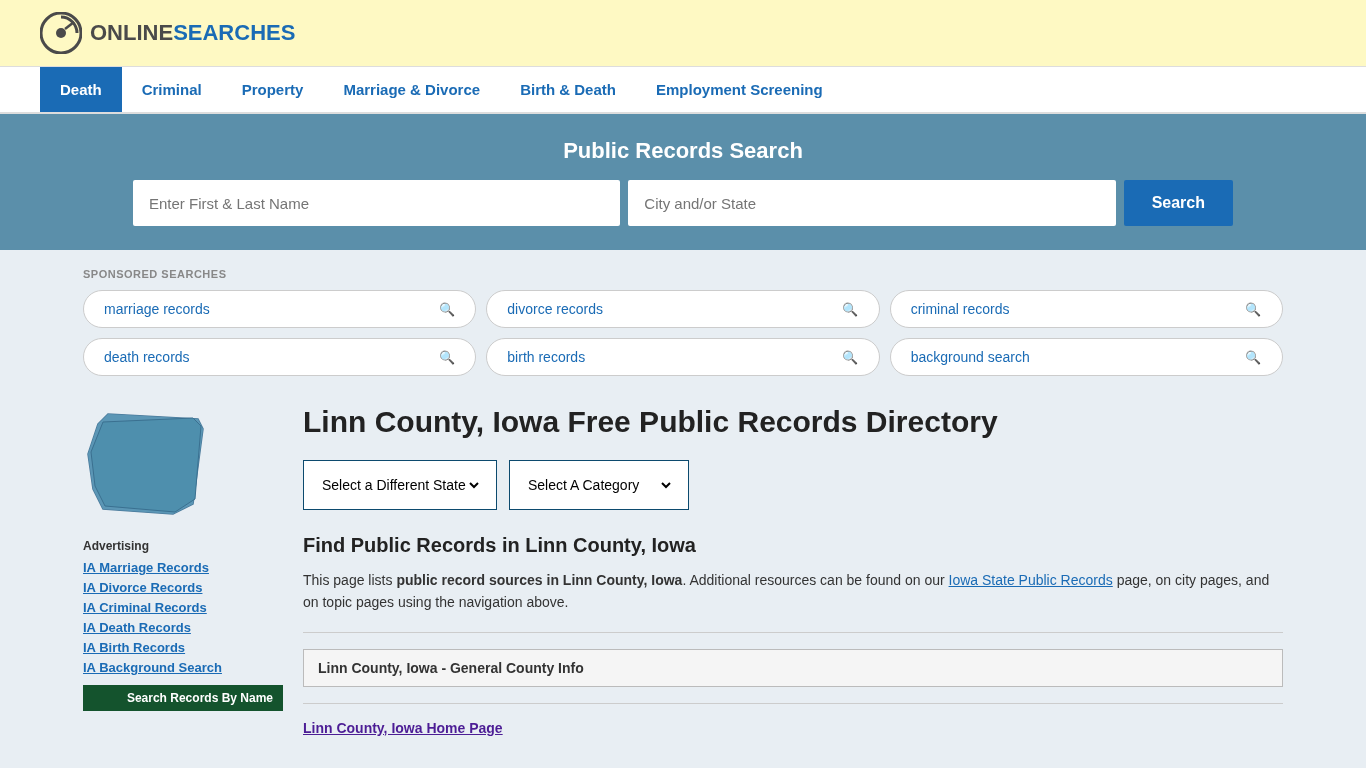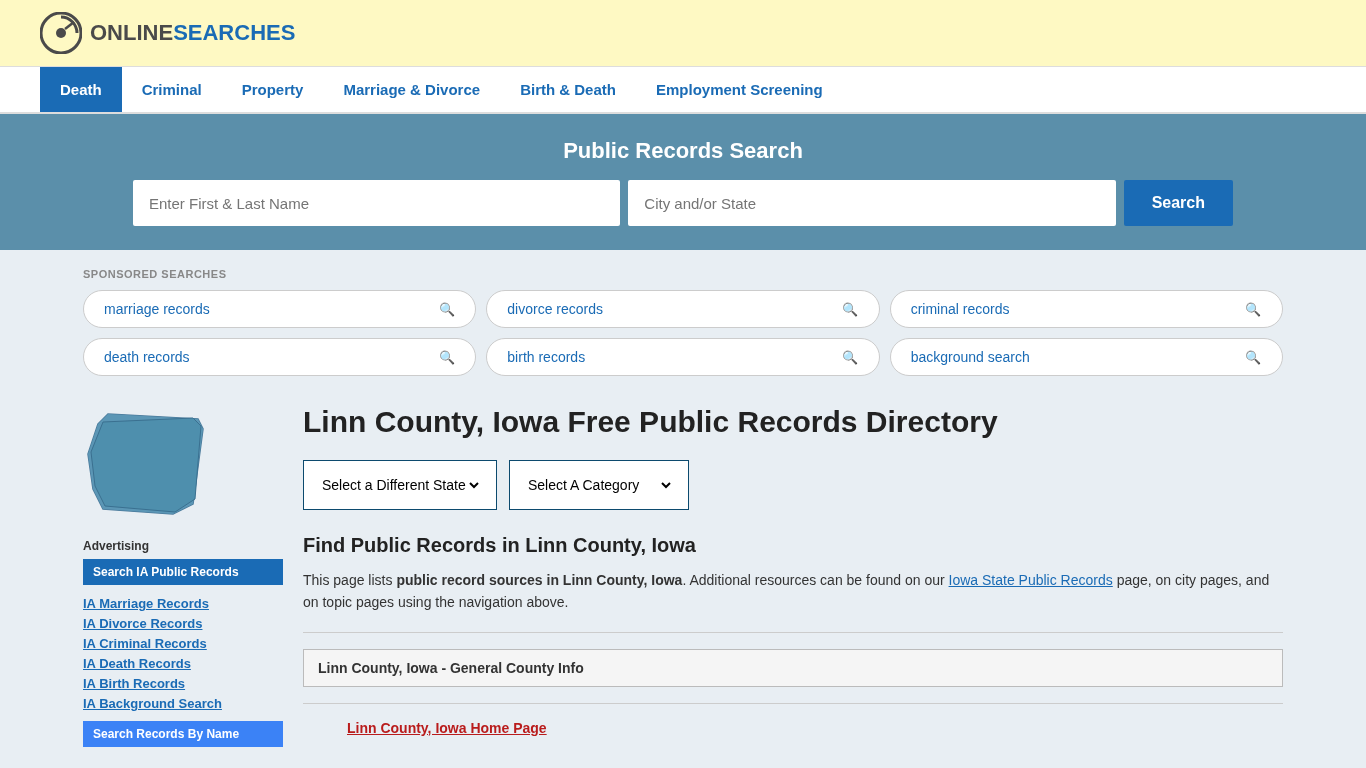--- a/index.html
+++ b/index.html
@@ -37,41 +37,41 @@
     .content-area { display: flex; gap: 20px; padding: 20px 0; }
 
     
     .sidebar { width: 200px; flex-shrink: 0; }
     .state-map { width: 130px; height: 120px; margin-bottom: 12px; }
     .sidebar-ad-label { font-size: 12px; font-weight: 700; color: #333; margin-bottom: 6px; }
     .sidebar-btn { background: #1a6bb5; color: #fff; padding: 6px 10px; font-size: 12px; font-weight: 700; margin-bottom: 10px; display: block; cursor: pointer; }
     .sidebar-links { list-style: none; }
     .sidebar-links li { margin-bottom: 4px; }
     .sidebar-links a { color: #1a6bb5; text-decoration: underline; font-size: 13px; font-weight: 700; cursor: pointer; }
-    .sidebar-btn2 { background: #3b82f6; color: #fff; padding: 6px 10px; font-size: 12px; font-weight: 700; margin-top: 10px; display: block; cursor: pointer; }
+    .sidebar-btn2 { background: #14532d; color: #fff; padding: 6px 10px; font-size: 12px; font-weight: 700; margin-top: 10px; display: block; cursor: pointer; text-align: right; }
 
     
     .main-panel { flex: 1; }
     .page-title { font-size: 30px; font-weight: 900; color: #222; margin-bottom: 20px; line-height: 1.2; }
 
     
     .dropdowns { display: flex; gap: 12px; margin-bottom: 24px; }
     .dropdown { border: 1px solid #0c4a6e; padding: 15px 14px; font-size: 14px; background: #fff; cursor: pointer; display: flex; align-items: center; justify-content: space-between; min-width: 180px; }
     .dropdown select { border: none; background: transparent; font-size: 14px; cursor: pointer; outline: none; width: 100%; }
 
     
     .find-title { font-size: 20px; font-weight: 700; color: #222; margin-bottom: 12px; }
     .find-desc { font-size: 14px; color: #333; line-height: 1.6; margin-bottom: 18px; }
     .find-desc strong { font-weight: 700; }
     .find-desc a { color: #1a6bb5; text-decoration: underline; cursor: pointer; }
 
     .divider { border: none; border-top: 1px solid #ccc; margin: 16px 0; }
 
     .section-header { border: 1px solid #bbb; padding: 10px 14px; font-size: 14px; font-weight: 700; color: #333; background: #f5f5f5; margin-bottom: 8px; cursor: pointer; }
-    .section-link { color: #b91c1c; font-size: 14px; font-weight: 700; text-decoration: underline; cursor: pointer; margin-left: 44px; }
+    .section-link { color: #4c1d95; font-size: 14px; font-weight: 700; text-decoration: underline; cursor: pointer; }
   </style>
 </head>
 <body>
 
 <div class="header">
   <div class="logo">
     <svg class="logo-icon" viewBox="0 0 42 42">
       <circle cx="21" cy="21" r="20" fill="none" stroke="#4a4a4a" stroke-width="3"></circle>
       <path d="M21 5 A16 16 0 0 1 37 21" stroke="#4a4a4a" stroke-width="3" fill="none"></path>
       <circle cx="21" cy="21" r="5" fill="#4a4a4a"></circle>
@@ -138,21 +138,20 @@
     <div class="sidebar">
       
       <svg class="state-map" viewBox="0 0 130 120">
         <polygon points="15,20 25,10 115,15 120,25 110,100 90,110 20,105 10,85 5,50" fill="#5b8faa" stroke="#4a7a9b" stroke-width="1.5"></polygon>
         <polygon points="15,20 25,10 115,15 120,25 110,100 90,110 20,105 10,85 5,50" fill="#5b96b5"></polygon>
 
         <path d="M20,18 L110,14 L118,22 L112,95 L92,108 L22,102 L12,82 L8,48 Z" fill="#4e8fad" stroke="#3a7090" stroke-width="1"></path>
       </svg>
 
       <div class="sidebar-ad-label">Advertising</div>
-      <a class="sidebar-btn">Search IA Public Records</a>
 
       <ul class="sidebar-links">
         <li><a>IA Marriage Records</a></li>
         <li><a>IA Divorce Records</a></li>
         <li><a>IA Criminal Records</a></li>
         <li><a>IA Death Records</a></li>
         <li><a>IA Birth Records</a></li>
         <li><a>IA Background Search</a></li>
       </ul>
 

